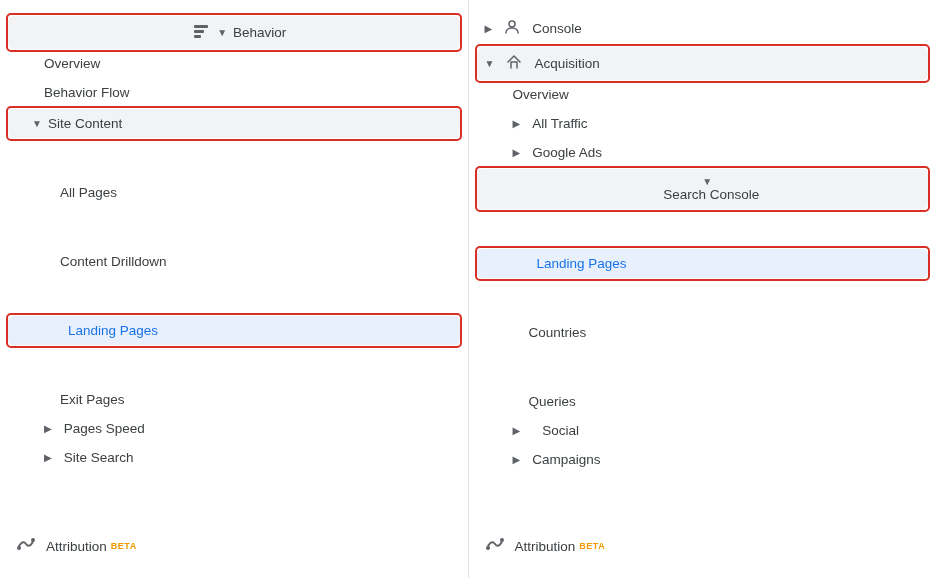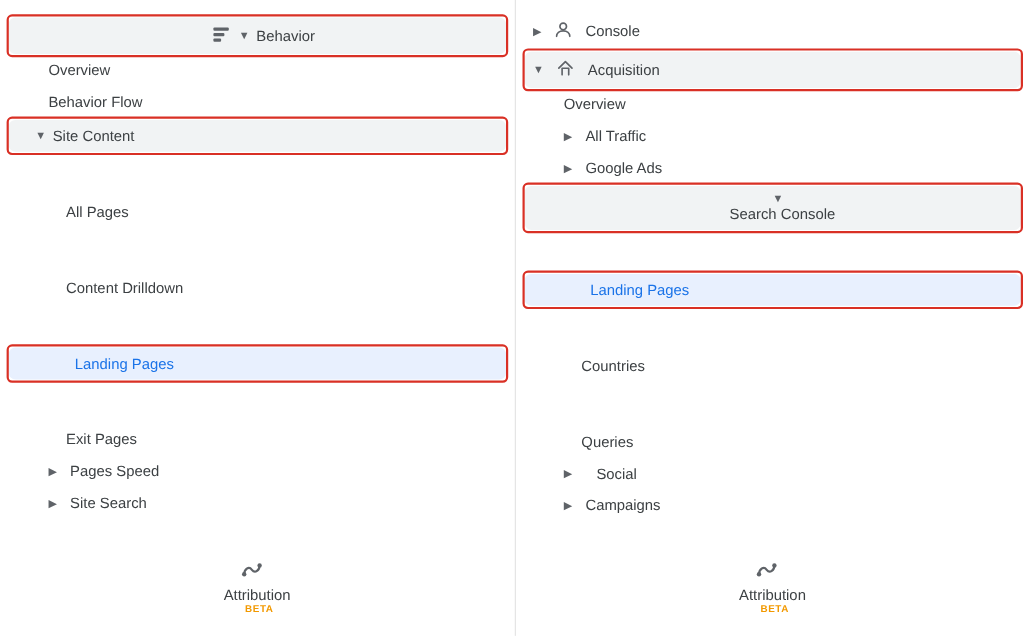--- a/index.html
+++ b/index.html
@@ -78,21 +78,20 @@
       letter-spacing: 0.5px;
     }
 
     .attribution-row {
       display: flex;
       align-items: center;
       padding: 8px 16px;
       margin-top: 4px;
       font-size: 13.5px;
       color: #3c4043;
-      flex-direction: column;
     }
 
     .attribution-icon {
       margin-right: 10px;
       color: #5f6368;
       font-size: 16px;
     }
 
     .overlay-box {
       position: absolute;

